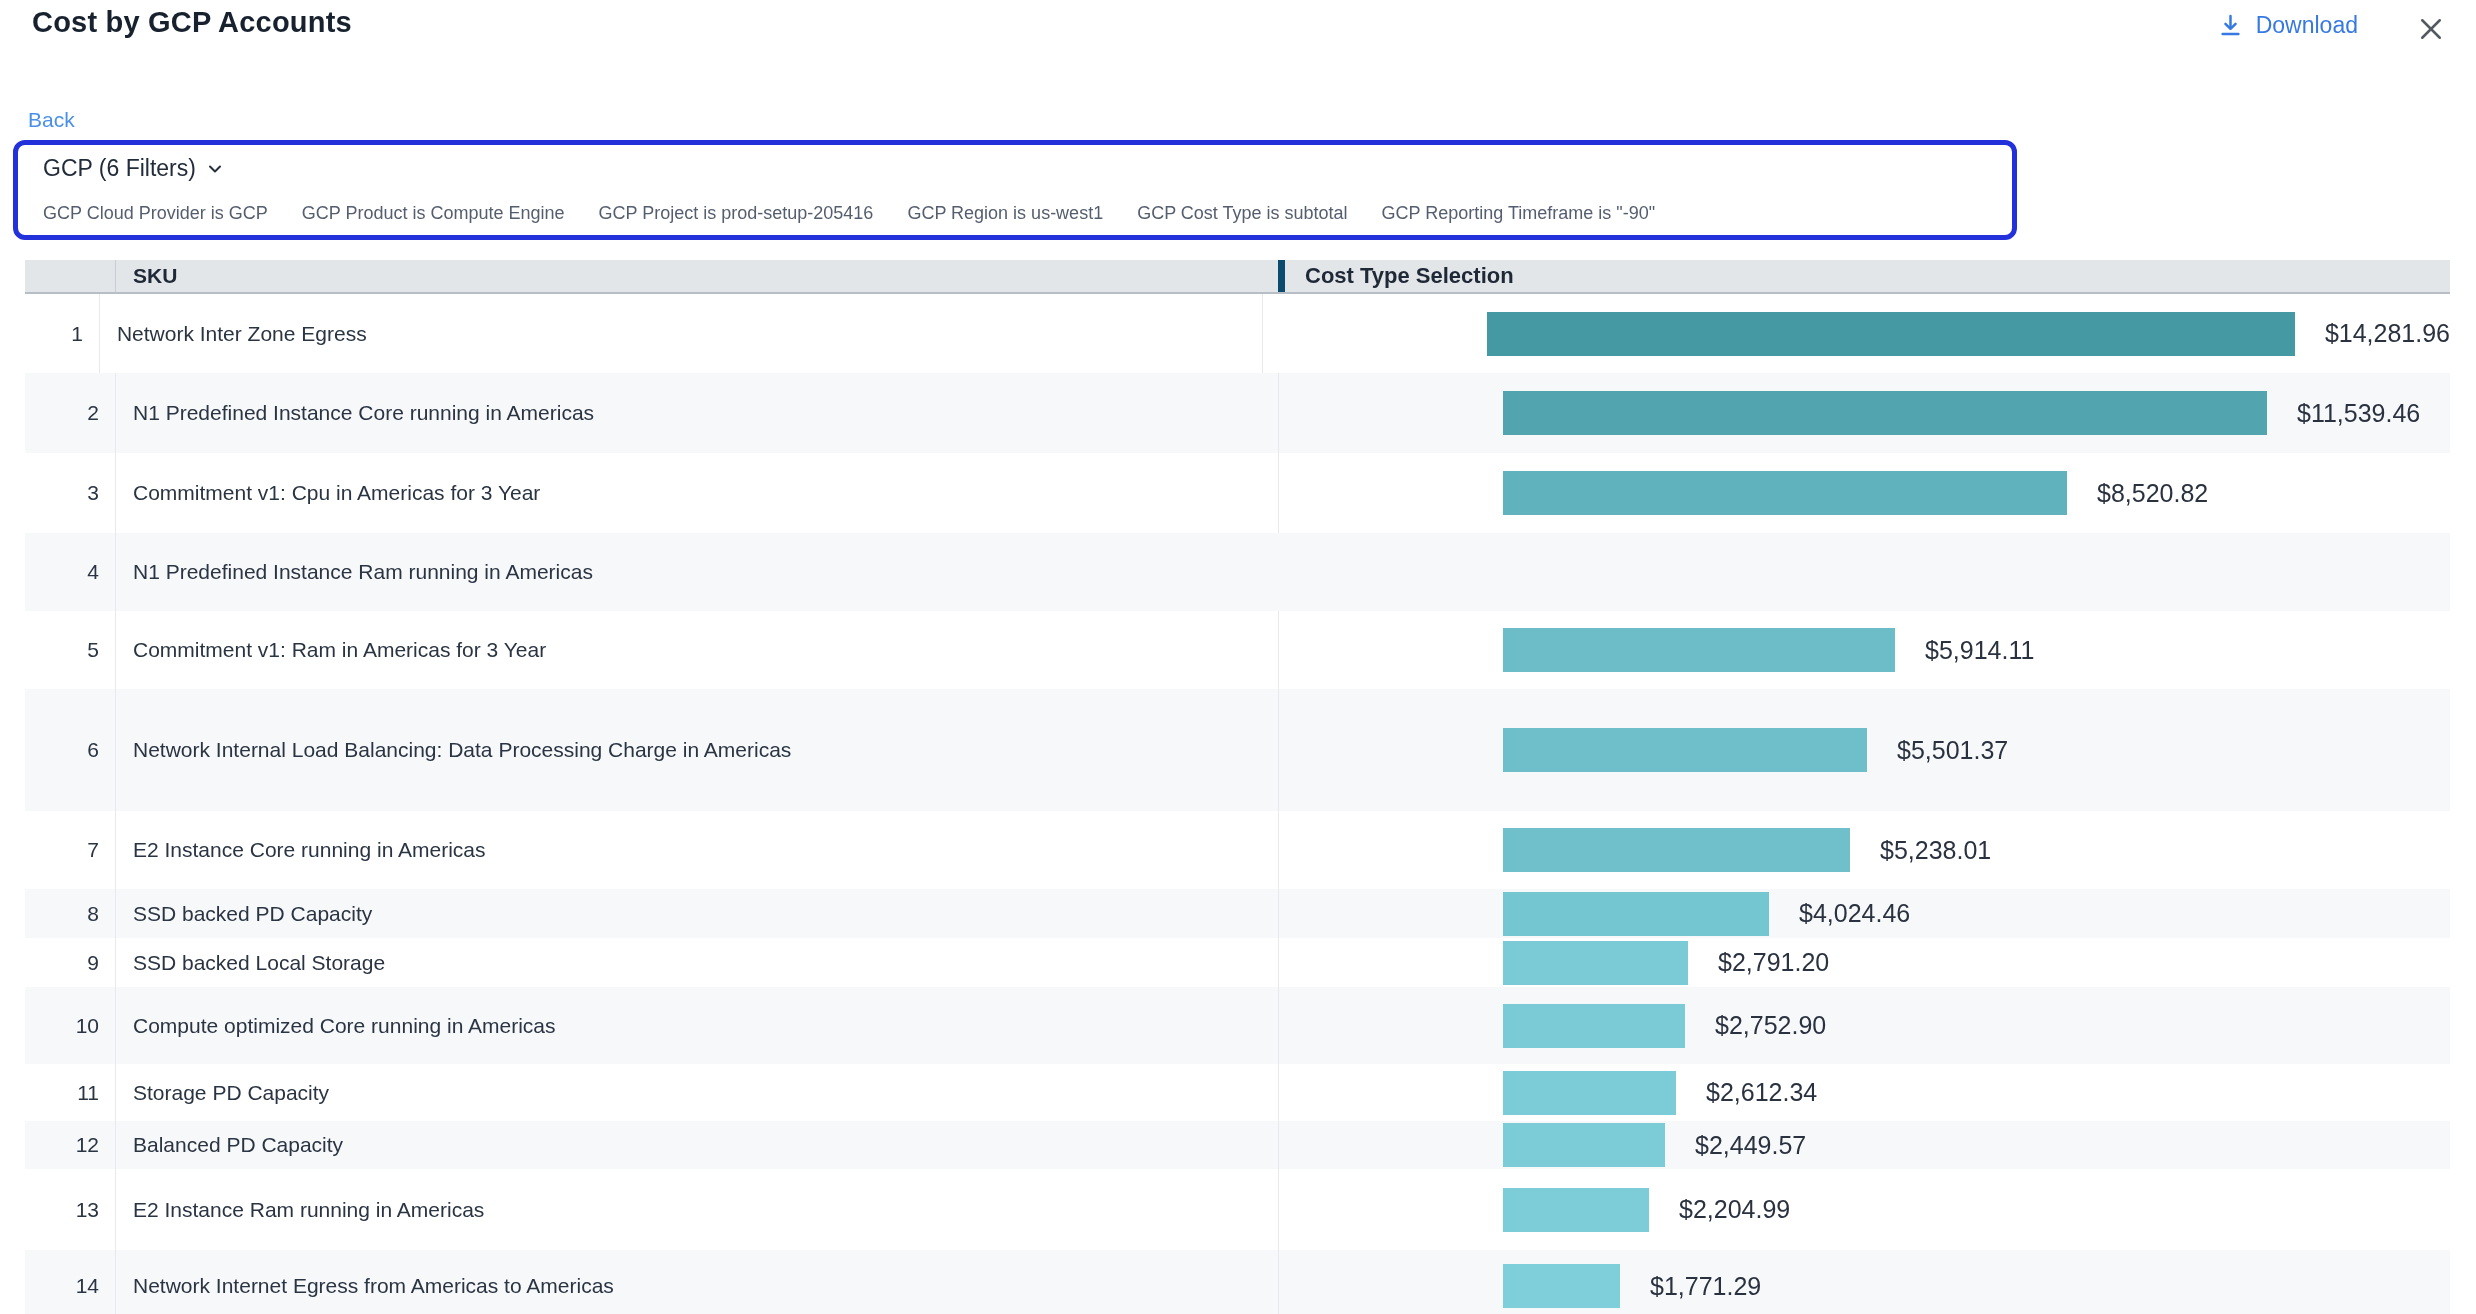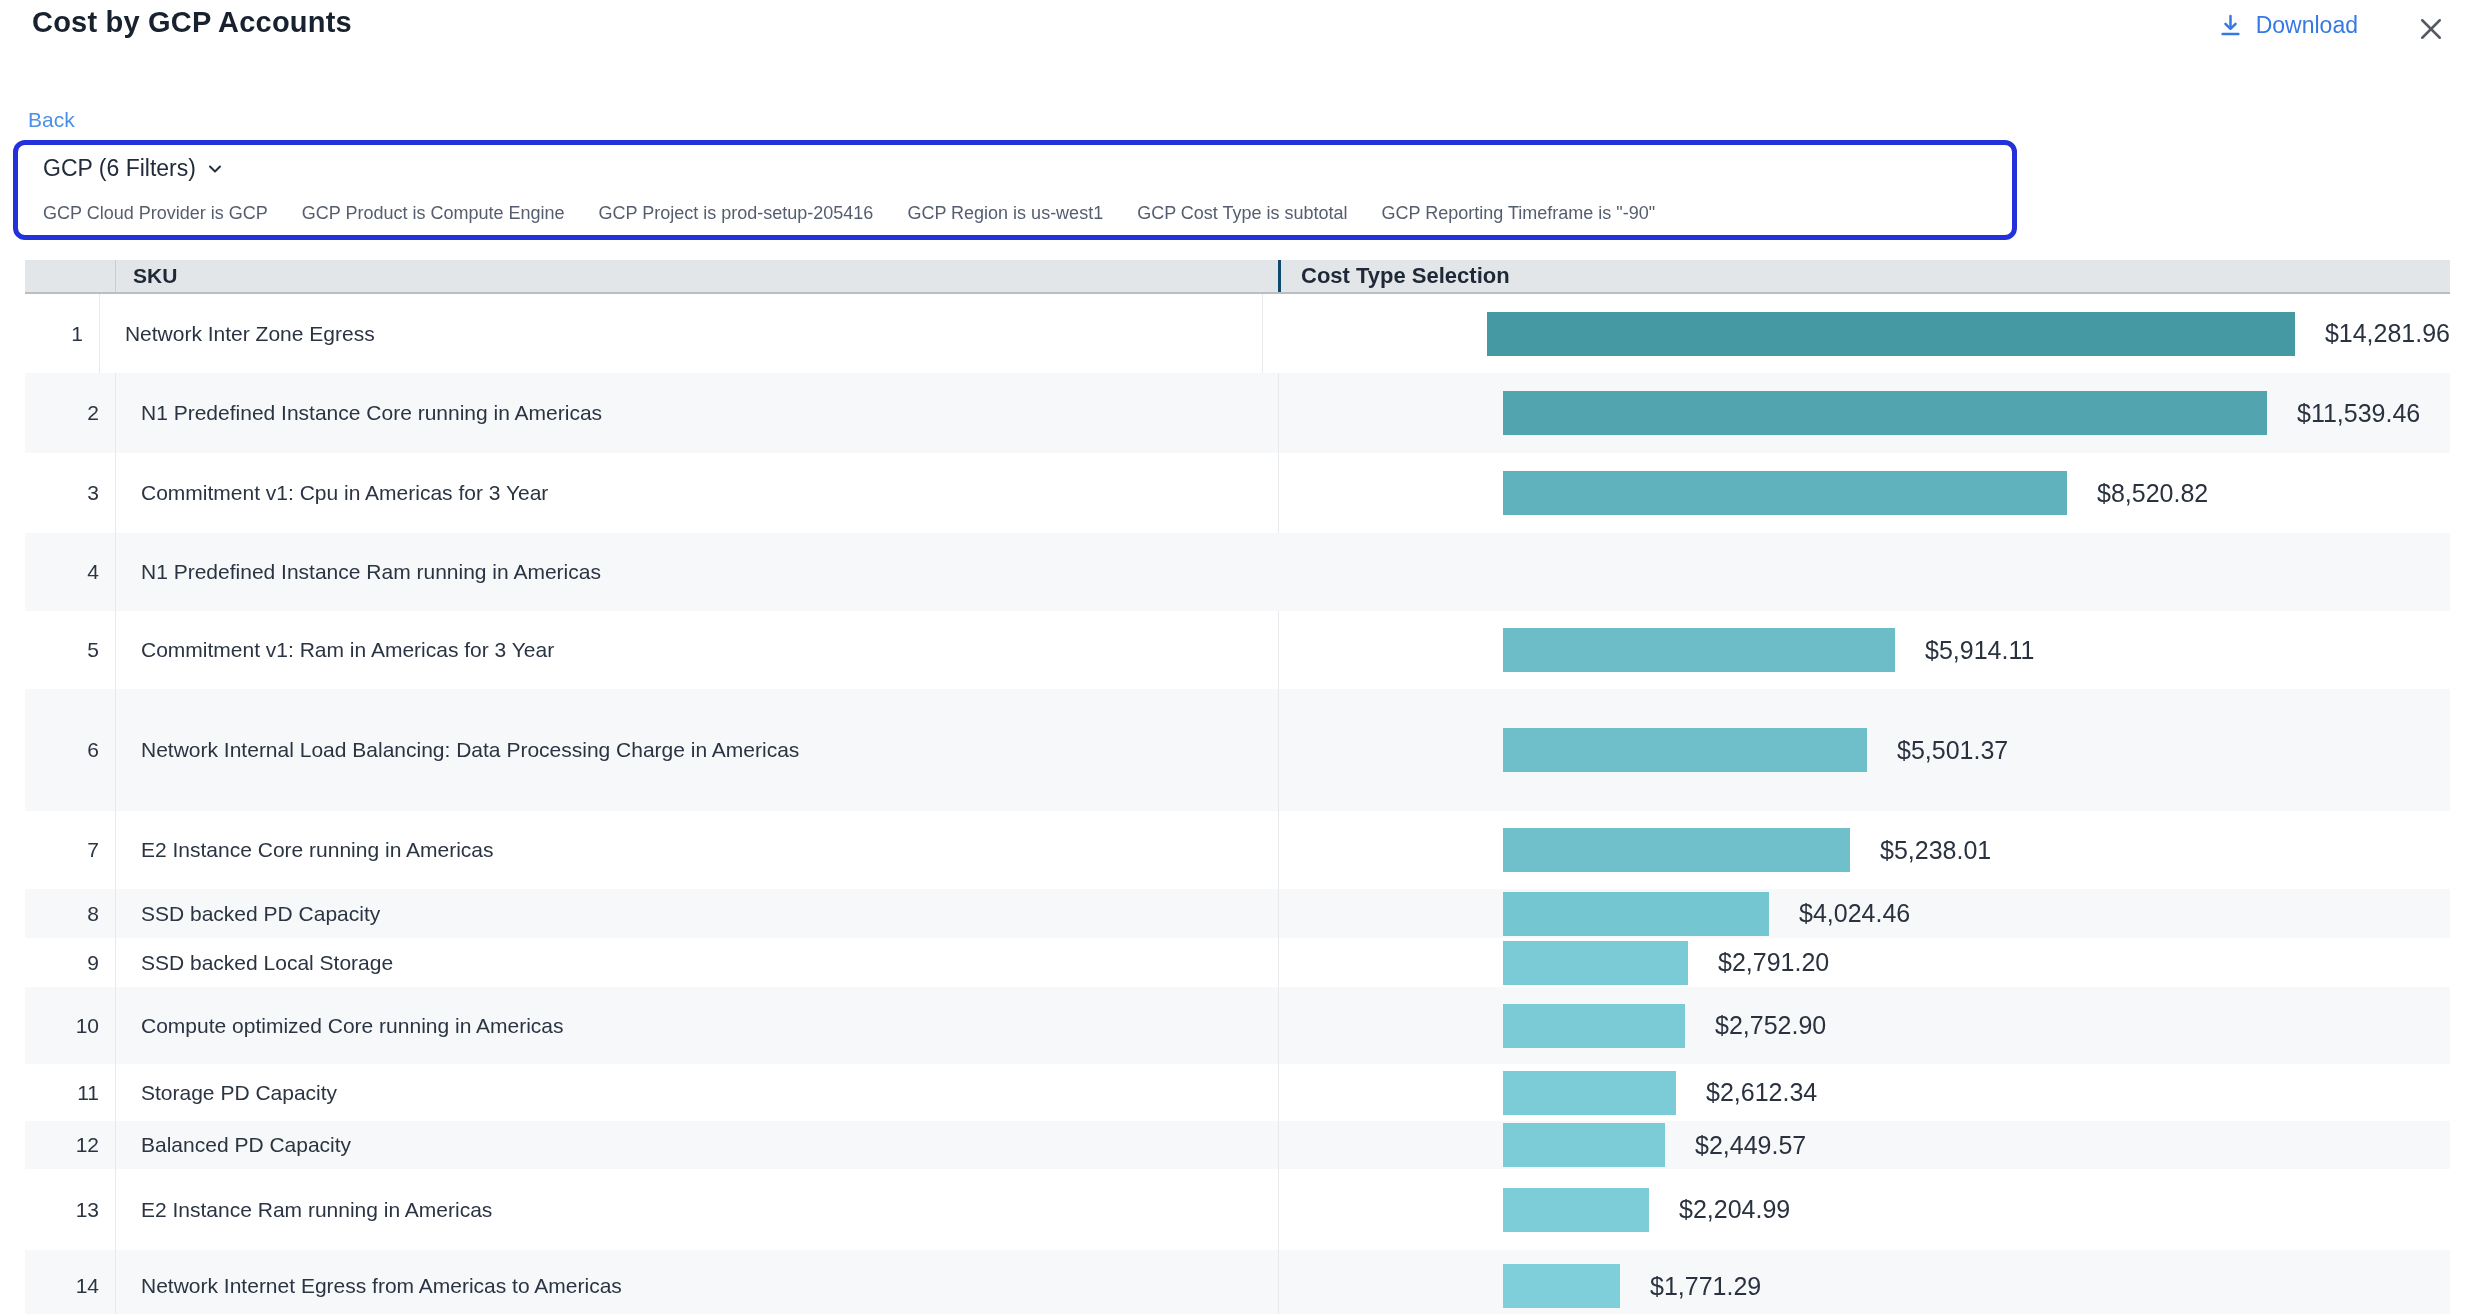--- a/index.html
+++ b/index.html
@@ -26,27 +26,27 @@
                   font-size:18px; color:#555e6e;align-items:center; }
   .filter-item { white-space:nowrap; }
 
   
   .table { position:absolute; left:25px; top:260px; width:2425px; bottom:0; overflow:hidden; }
   .thead { display:flex; align-items:center; height:34px; background:#e3e6e9; border-bottom:2px solid #b8bec6; }
   .h-num { width:90px; height:100%; }
   .h-sku { flex:0 0 1163px; height:100%; display:flex; align-items:center; padding-left:17px;
            border-left:1px solid #c9cdd3; font-weight:bold; font-size:21px; color:#1e2836; }
   .h-cost { flex:1 1 auto; height:100%; display:flex; align-items:center; padding-left:20px;
-            border-left:3px solid #0c4a6e; font-weight:bold; font-size:22px; color:#1e2836; }
+            border-left:7px solid #0c4a6e; font-weight:bold; font-size:22px; color:#1e2836; }
 
   .row { display:flex; align-items:stretch; background:#ffffff; }
   .row.alt { background:#f7f8f9; }
   .cell-num { width:90px; display:flex; align-items:center; justify-content:flex-end;
               padding-right:16px; font-size:21px; color:#2a3442; }
-  .cell-sku { flex:0 0 1163px; display:flex; align-items:center; padding-left:25px;
+  .cell-sku { flex:0 0 1163px; display:flex; align-items:center; padding-left:17px;
               border-left:1px solid #e7e9ed; font-size:21px; color:#2a3442; }
   .cell-cost { flex:1 1 auto; display:flex; align-items:center; padding-left:224px;
                border-left:1px solid #e7e9ed; }
   .bar { height:44px; flex:none; }
   .val { margin-left:30px; white-space:nowrap; font-size:25px; color:#2a3240; }
 </style>
 </head>
 <body>
 
 <div class="page">

